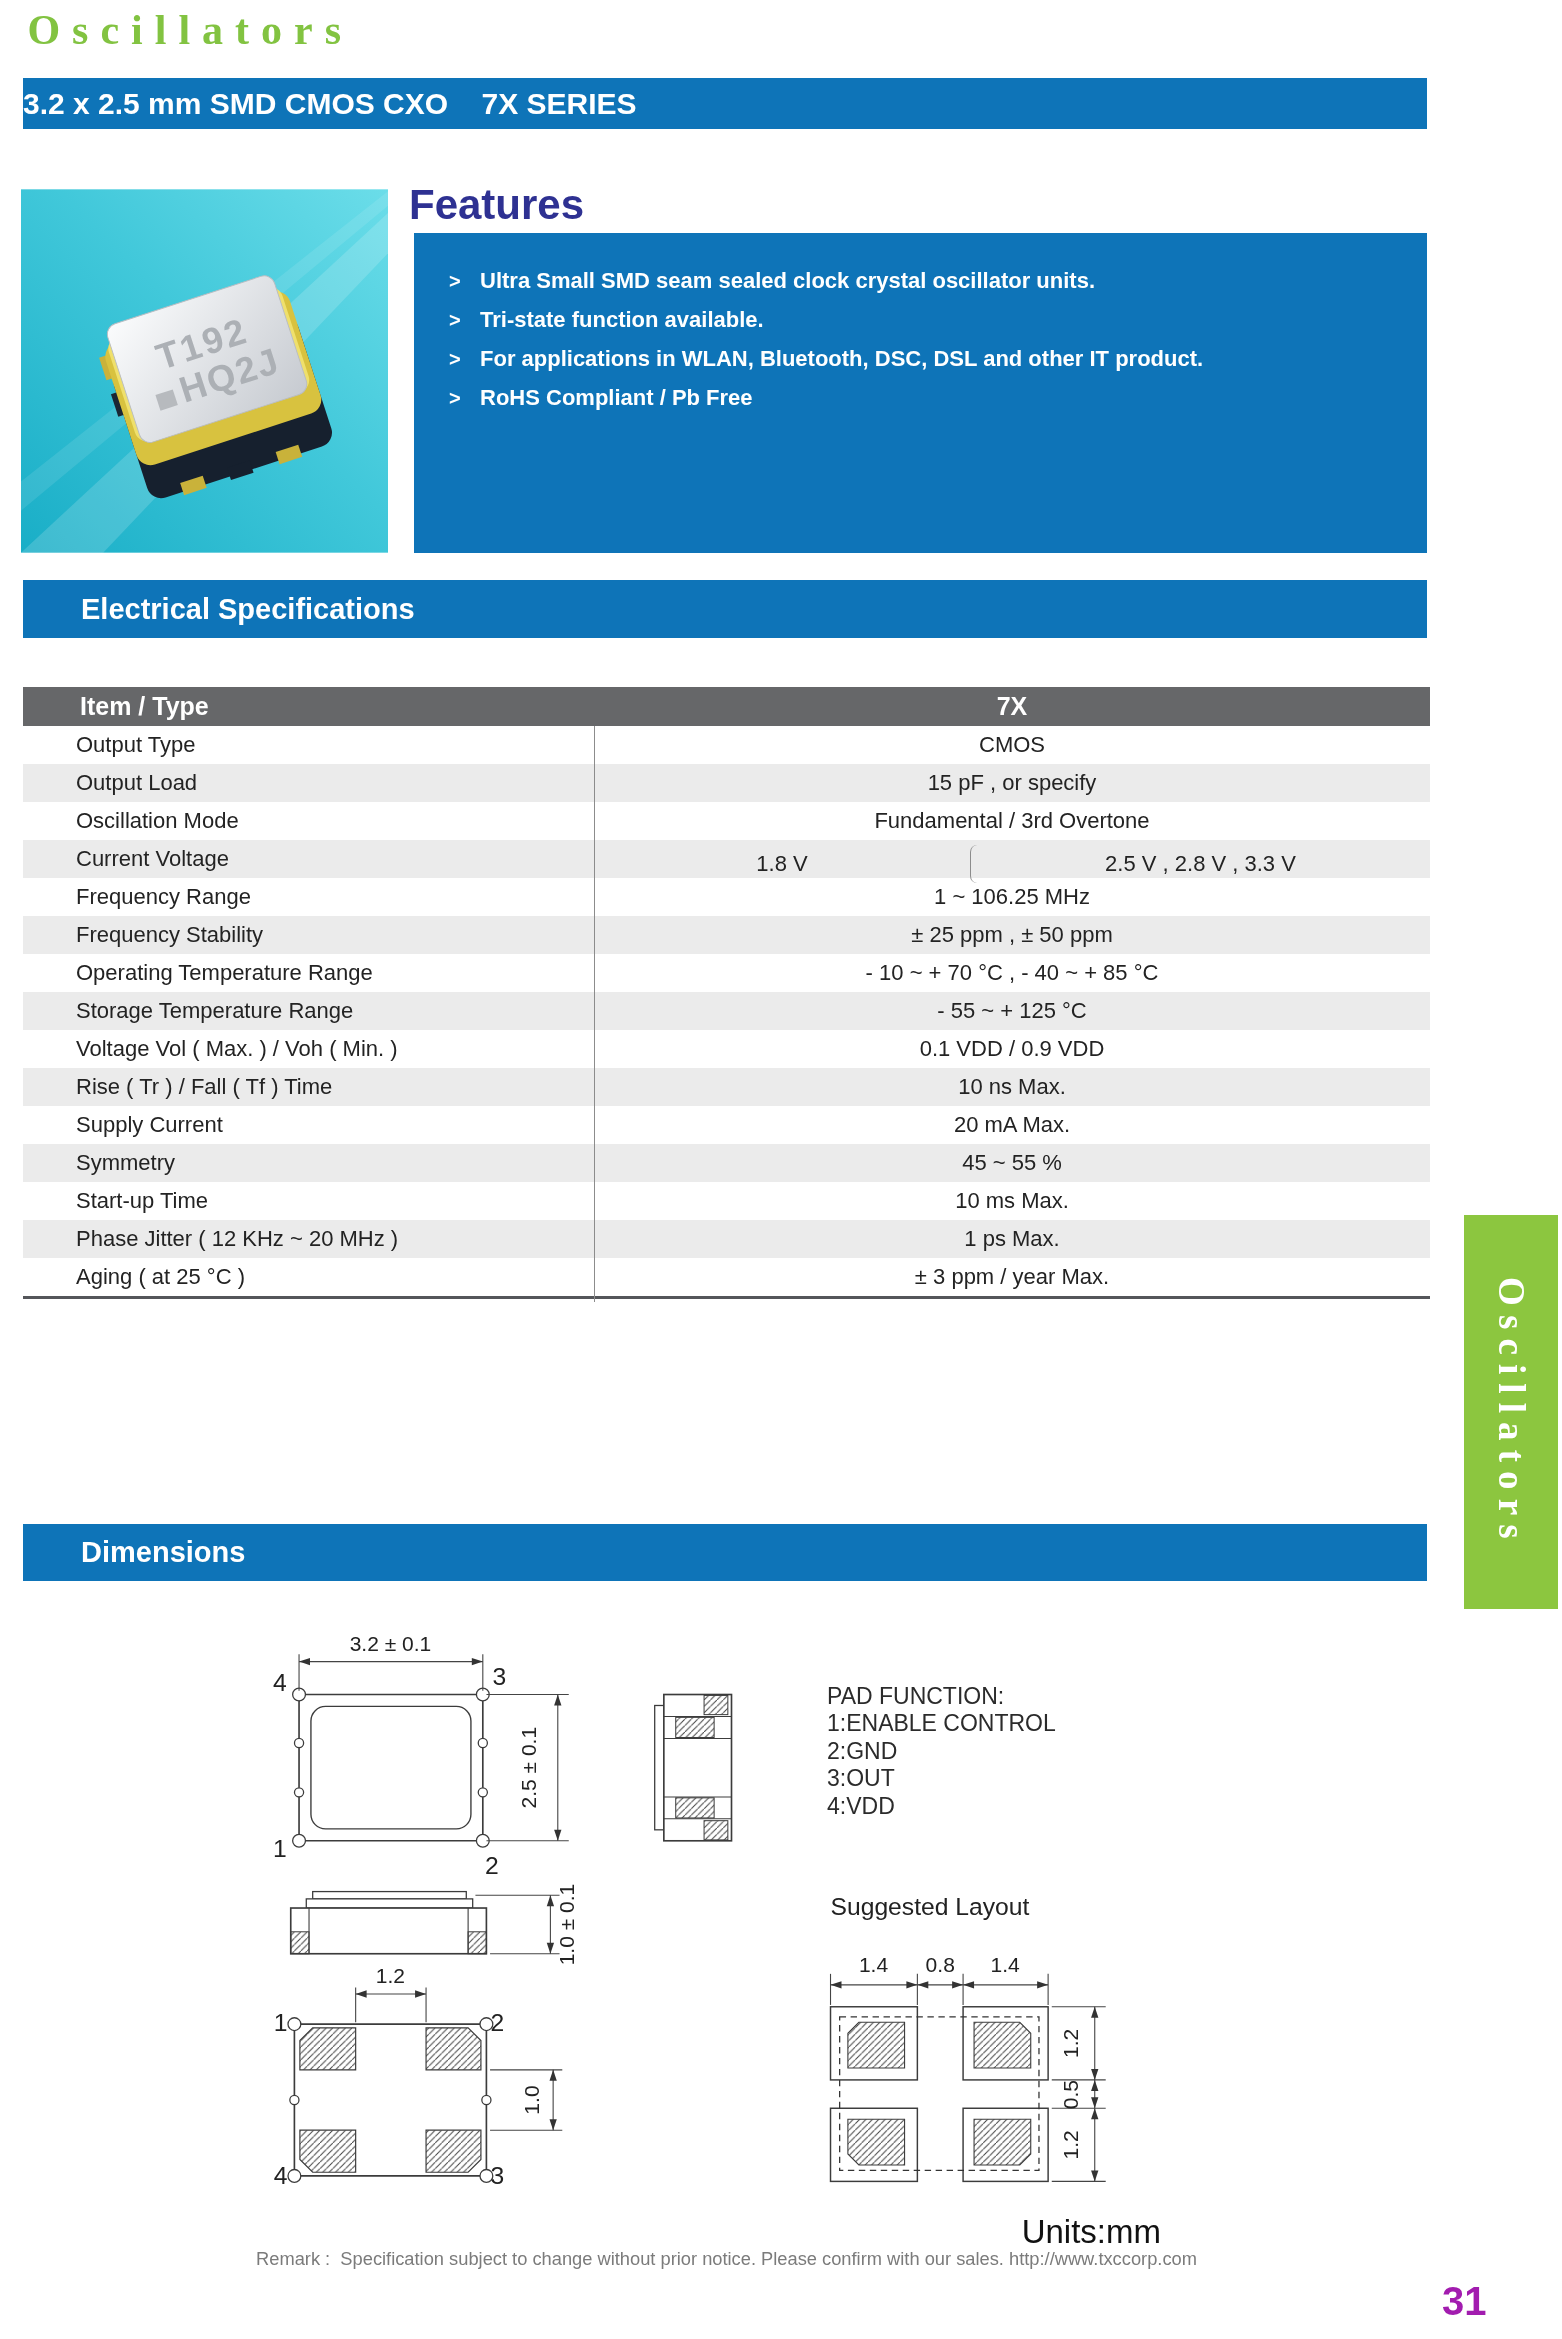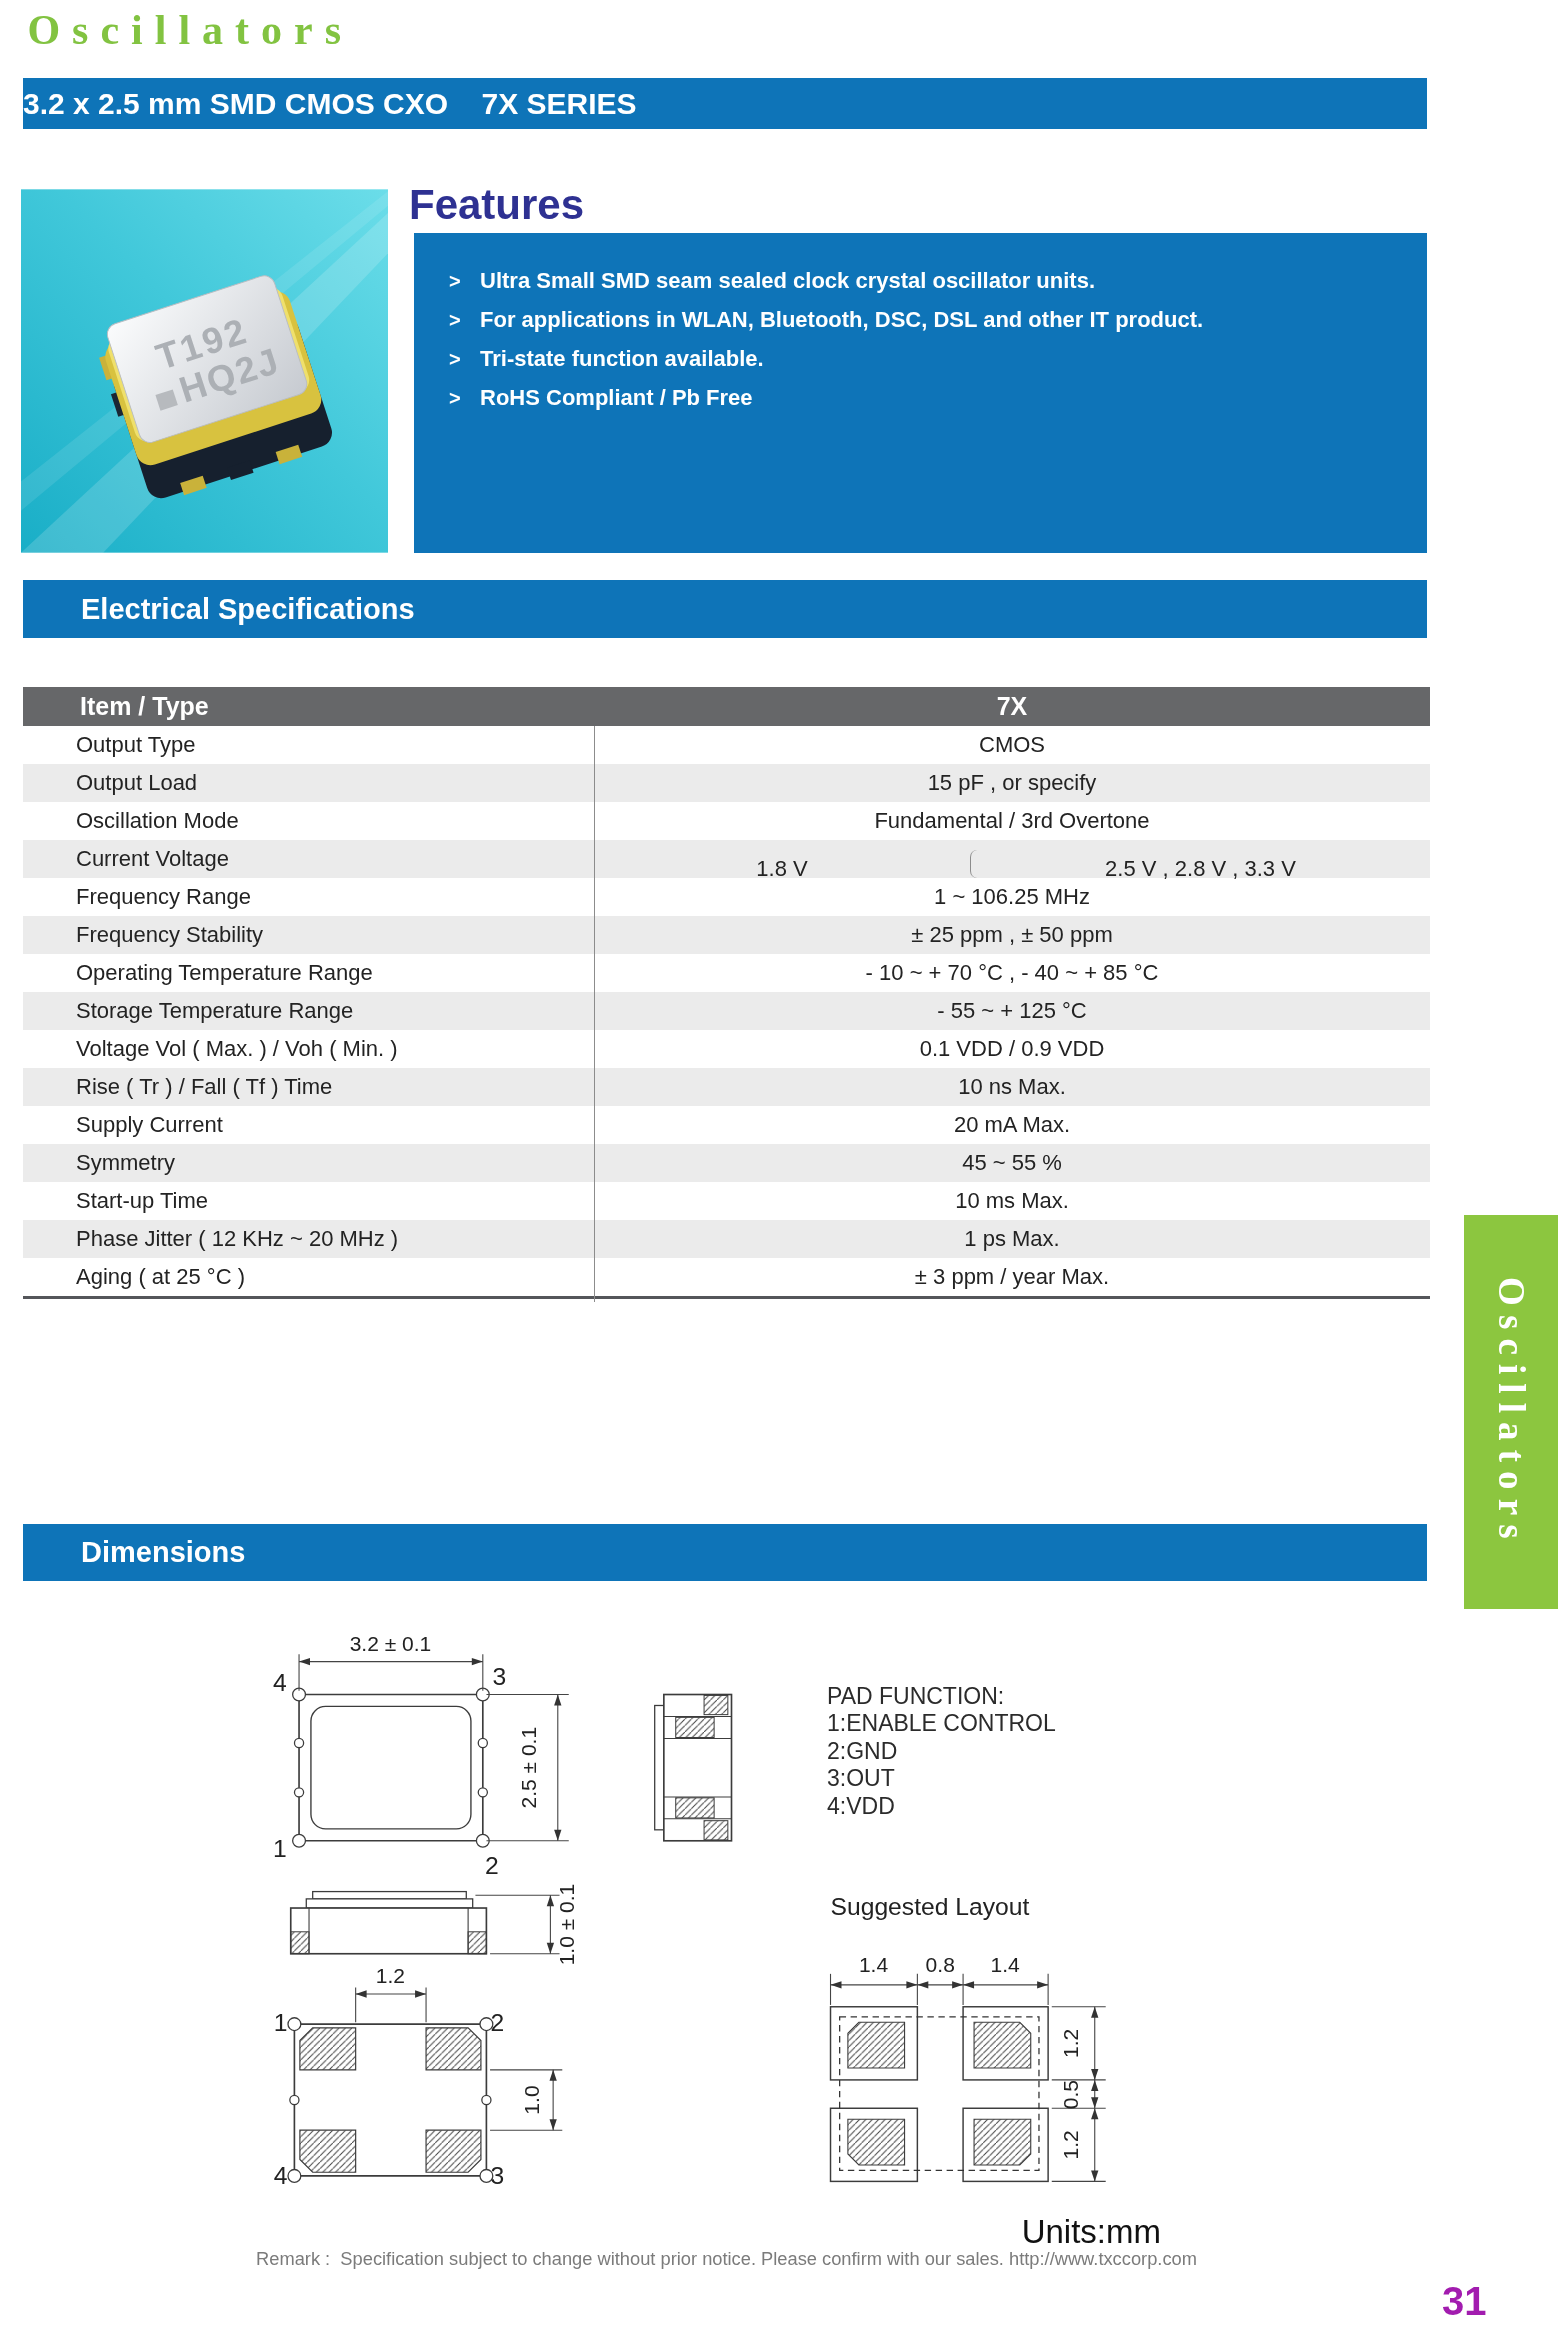--- a/index.html
+++ b/index.html
@@ -31,21 +31,21 @@
   #elec-bar{top:580px;}
   #dim-bar{top:1524px;height:57px;}
   #dim-bar span{line-height:57px;}
 
   
   #spec-table{left:23px;top:687px;width:1407px;}
   #spec-header{height:39px;background:#666769;position:relative;}
   #spec-header .h-item{position:absolute;left:57px;line-height:39px;color:#fff;font-weight:bold;font-size:25px;}
   #spec-header .h-type{position:absolute;left:571px;width:836px;text-align:center;line-height:39px;color:#fff;font-weight:bold;font-size:25px;}
   #spec-body{position:relative;border-bottom:3.7px solid #54565a;}
-  .t-row{display:flex;height:38px;line-height:38px;font-size:22px;}
+  .t-row{display:flex;height:38px;line-height:38px;font-size:22px;align-items:center;}
   .t-row.alt{background:#ebebeb;}
   .t-label{width:571px;padding-left:53px;box-sizing:border-box;}
   .t-value{width:836px;text-align:center;}
   .t-value.split{display:flex;text-align:center;}
   .t-sub{width:376px;margin-top:10px;}
   .t-sub.b{flex:1;border-left:0.9px solid #8c8c8c;border-radius:7px;}
   #col-divider{position:absolute;left:571px;top:0;height:576px;width:0.9px;background:#8c8c8c;}
 
   
   #side-tab{left:1464px;top:1215px;width:94px;height:394px;background:#8cc63f;
@@ -104,22 +104,22 @@
         <rect x="-66" y="0" width="20" height="18" fill="#b7babe"></rect>
         <text x="18" y="18" text-anchor="middle" font-size="40" font-weight="bold" fill="#acb0b5" letter-spacing="2">HQ2J</text>
       </g>
     </svg>
   </div>
 
   <div class="abs" id="features-heading">Features</div>
   <div class="abs" id="features-box">
     <div>
         <div class="f-line"><span class="f-caret">&gt;</span><span>Ultra Small SMD seam sealed clock crystal oscillator units.</span></div>
+        <div class="f-line"><span class="f-caret">&gt;</span><span>Tri-state function available.</span></div>
         <div class="f-line"><span class="f-caret">&gt;</span><span>For applications in WLAN, Bluetooth, DSC, DSL and other IT product.</span></div>
-        <div class="f-line"><span class="f-caret">&gt;</span><span>Tri-state function available.</span></div>
         <div class="f-line"><span class="f-caret">&gt;</span><span>RoHS Compliant / Pb Free</span></div>
       </div>
   </div>
 
   <div class="abs section-bar" id="elec-bar">
     <span>Electrical Specifications</span>
   </div>
 
   <div class="abs" id="spec-table">
     <div id="spec-header">

